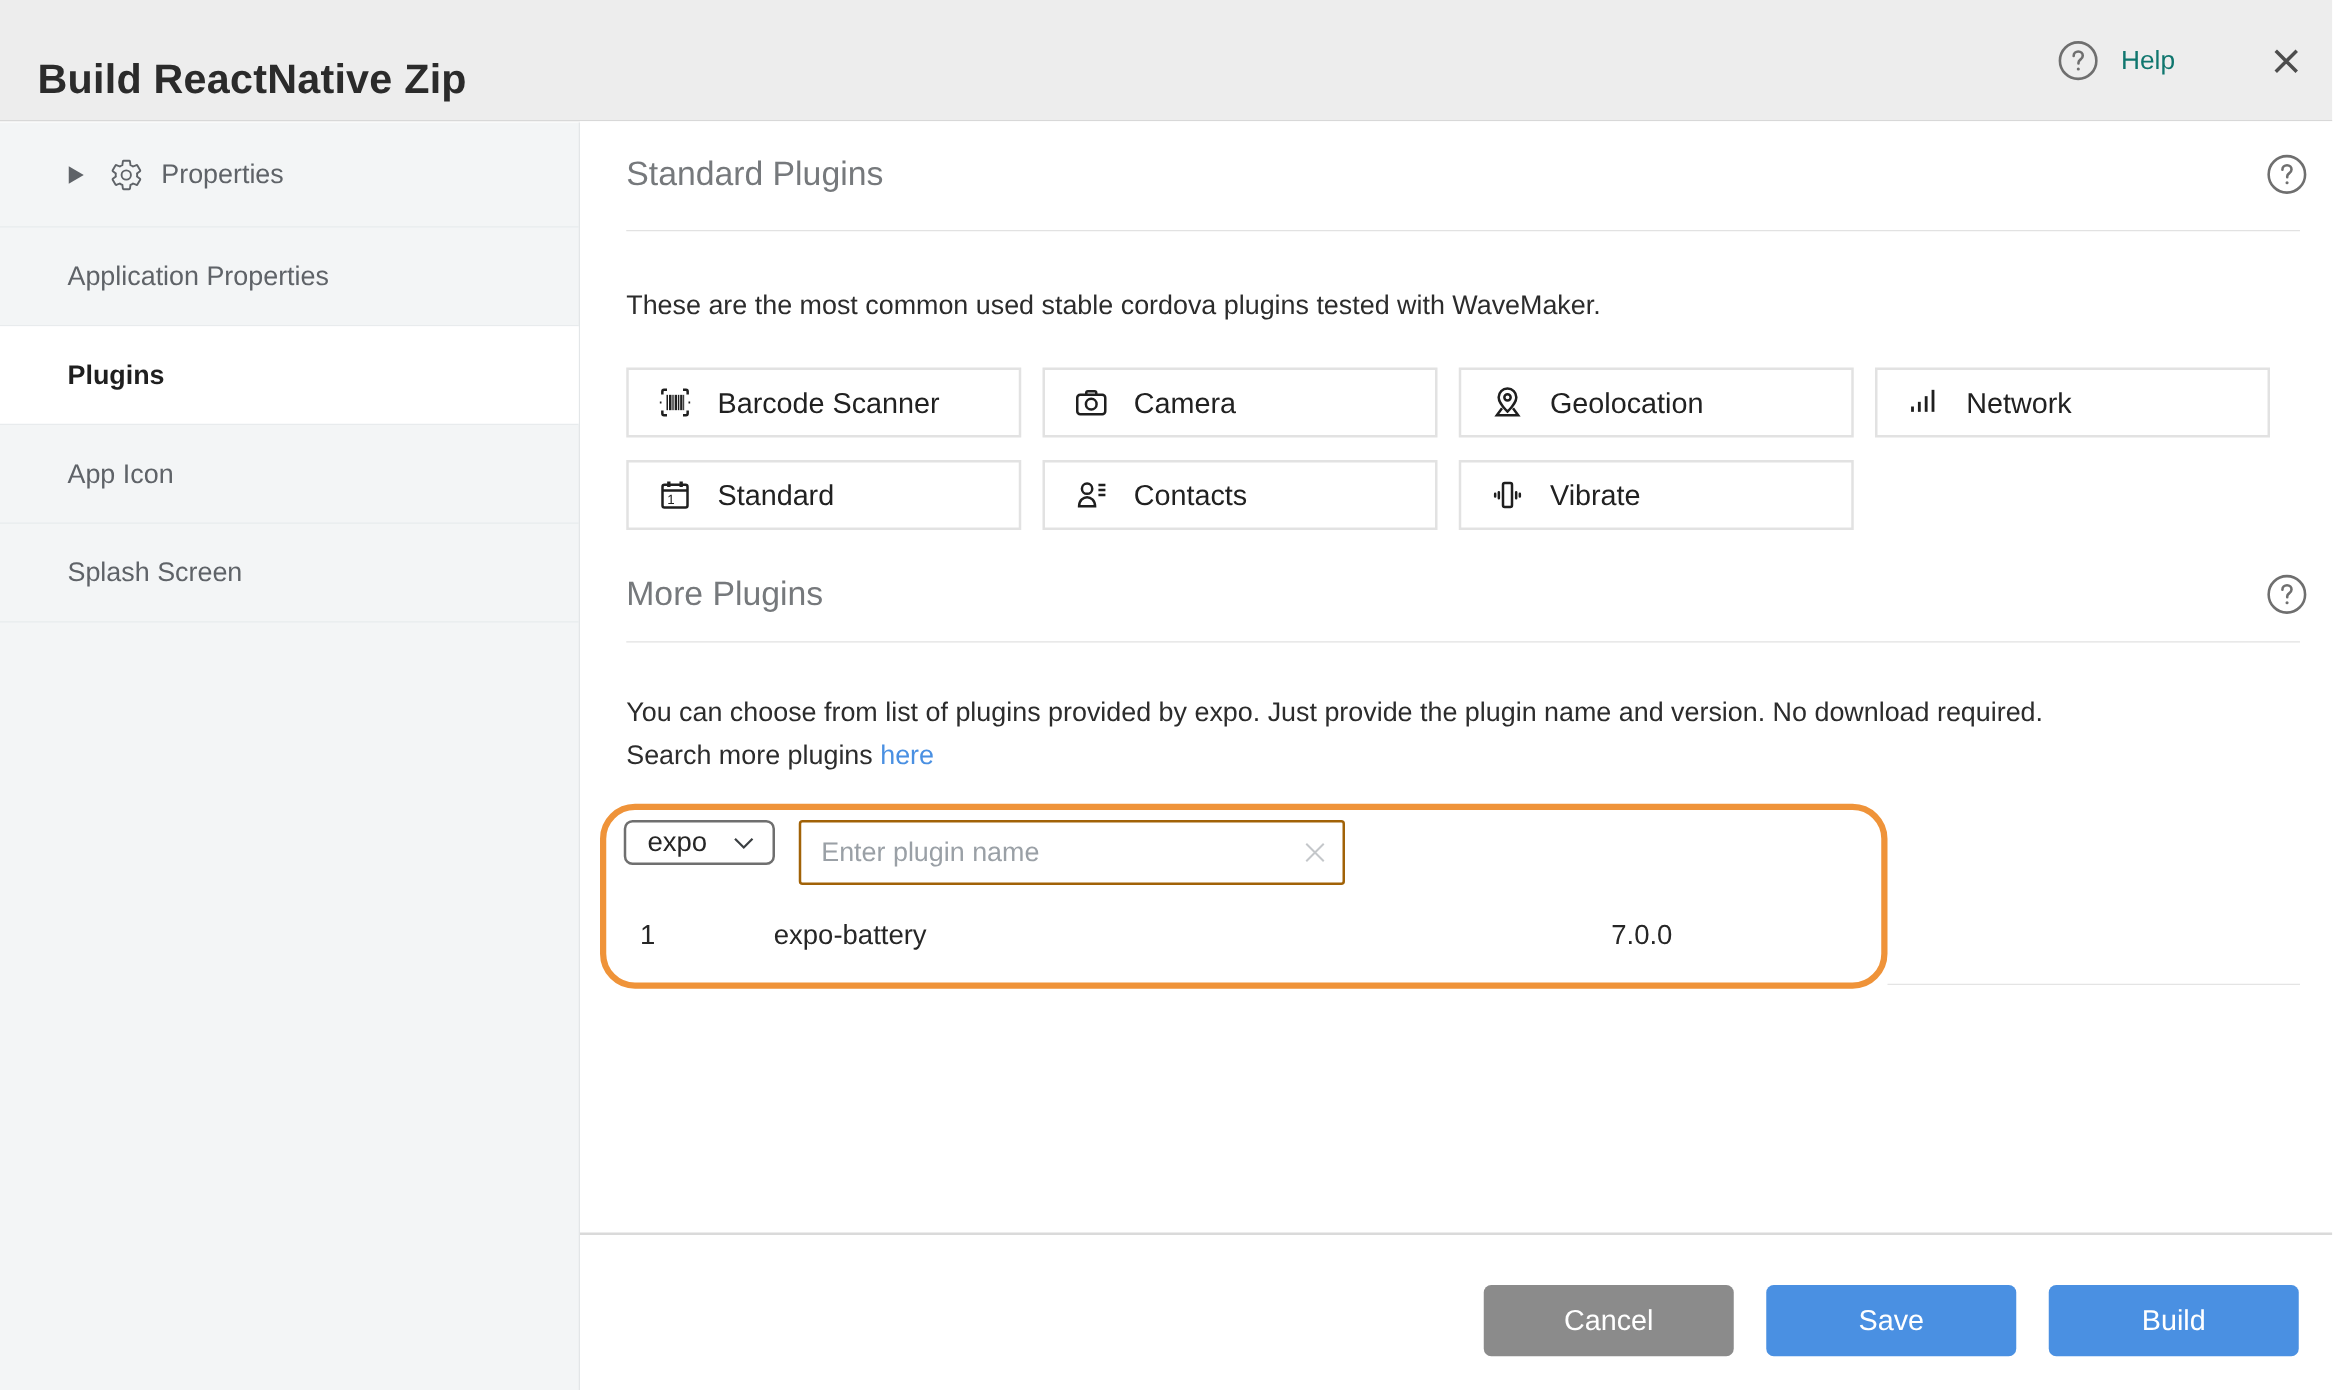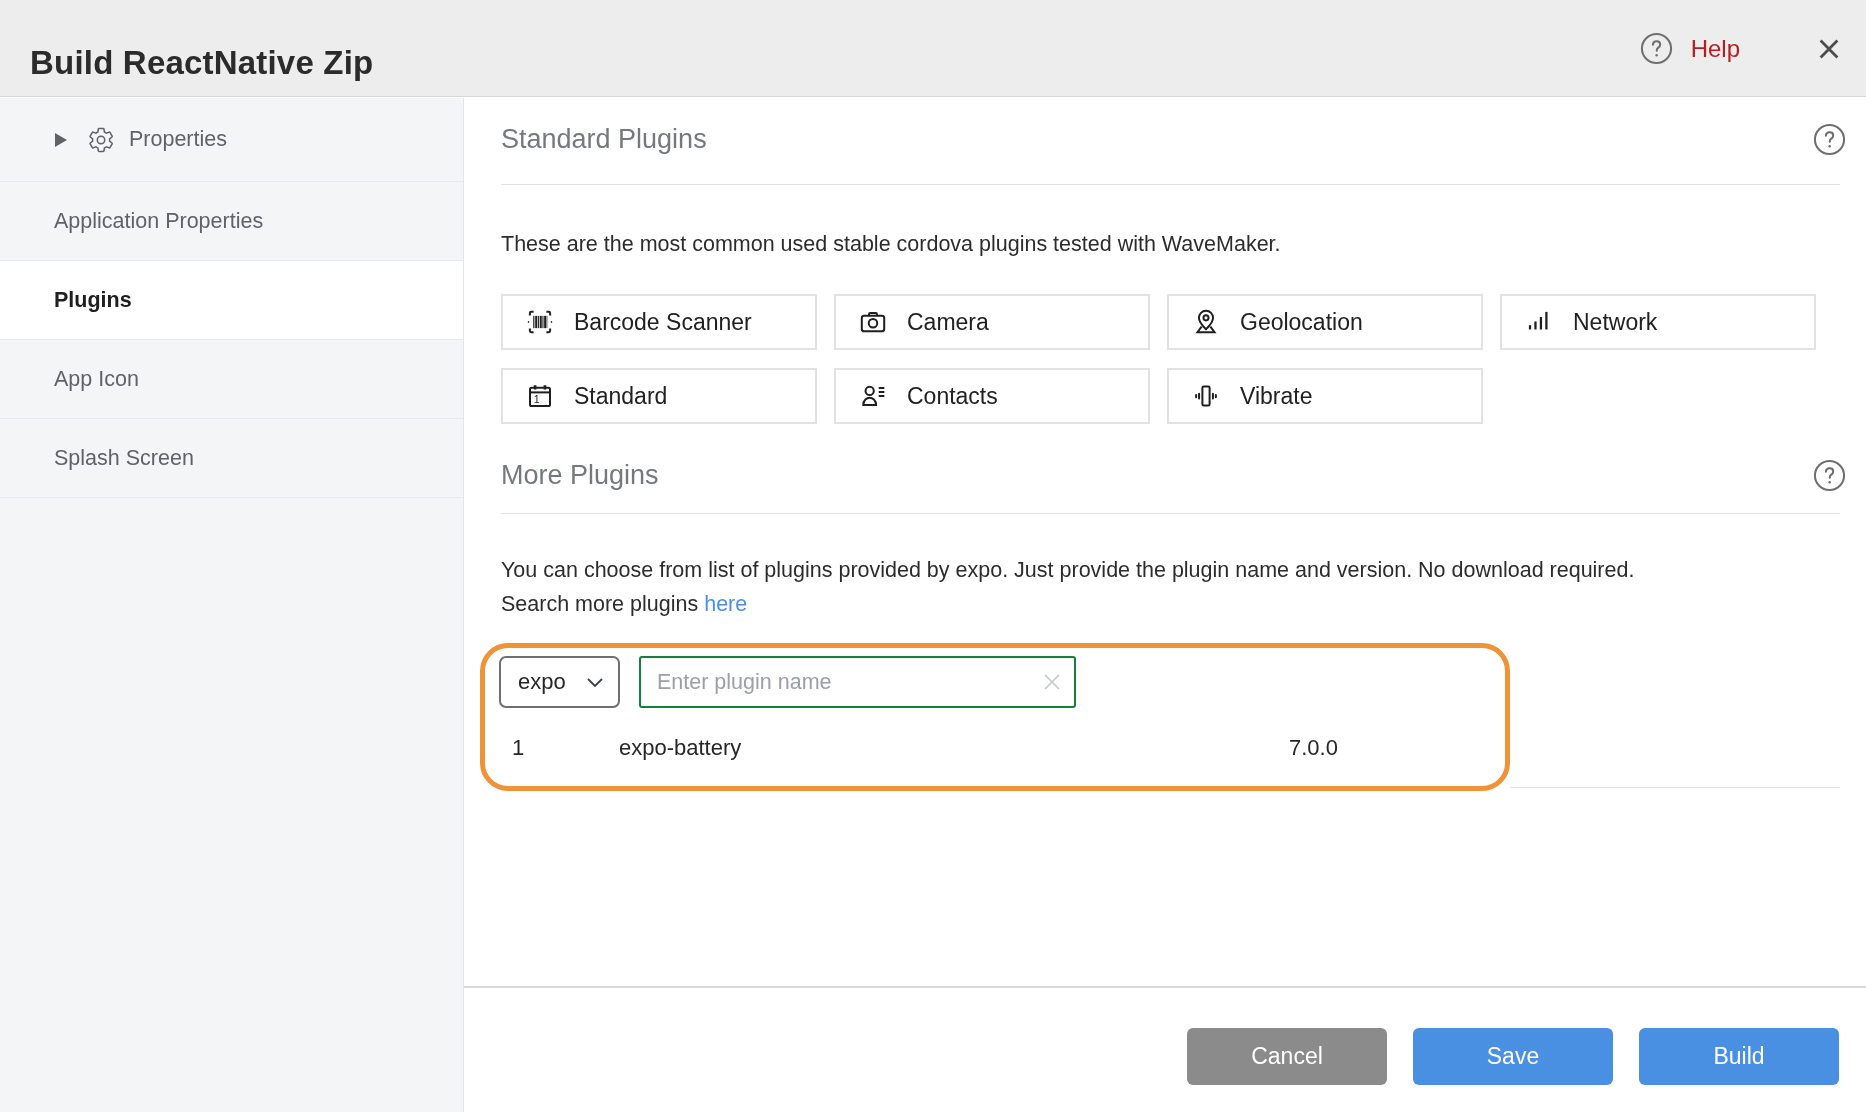--- a/index.html
+++ b/index.html
@@ -8,21 +8,21 @@
   .app { position:relative; width:1866px; height:1112px; background:#fff; overflow:hidden; }
 
   
   .header { position:absolute; left:0; top:0; width:1866px; height:97px;
             background:#ededed; border-bottom:1px solid #d8d8d8;
             display:flex; align-items:center; }
   .title { position:absolute; left:30px; top:0; height:125px; display:flex; align-items:center;
            font-size:33px; font-weight:600; color:#2b2b2b; letter-spacing:0.2px; }
   .header-right { position:absolute; right:20px; top:0; height:97px; display:flex; align-items:center; }
   .help-wrap { display:flex; align-items:center; gap:18px; cursor:pointer; }
-  .help-text { font-size:24px; color:#b91c1c; }
+  .help-text { font-size:21px; color:#0f766e; }
   .close-btn { margin-left:72px; width:34px; height:34px; display:flex; align-items:center; justify-content:center; cursor:pointer; }
 
   
   .sidebar { position:absolute; left:0; top:98px; width:464px; height:1014px;
              background:#f3f5f6; border-right:1px solid #e3e6e8; }
   .side-item { height:79px; display:flex; align-items:center; padding-left:54px;
                border-bottom:1px solid #e8ebed; font-size:21.5px; color:#5f6368; cursor:pointer; }
   .side-item.first { height:84px; }
   .side-item.selected { background:#ffffff; color:#1f1f1f; font-weight:bold; }
   .expander { width:15px; height:16px; margin-right:18px; display:flex; align-items:center; }
@@ -41,26 +41,26 @@
   .tiles { position:absolute; left:37px; top:197px; display:grid;
            grid-template-columns:repeat(4, 316px); gap:18px 17px; }
   .tile { height:56px; border:2px solid #e2e2e2; background:#fff; display:flex; align-items:center;
           padding-left:20px; cursor:pointer; }
   .tile-icon { width:34px; height:34px; margin-right:17px; display:flex; align-items:center; justify-content:center; }
   .tile-label { font-size:23px; color:#212121; }
 
   
   .highlight-box { position:absolute; left:16px; top:546px; width:1030px; height:148px;
                    border:5px solid #ef9339; border-radius:28px; pointer-events:none; }
-  .provider-select { position:absolute; left:35px; top:559px; width:121px; height:52px;
+  .provider-select { position:absolute; left:35px; top:559px; width:121px; height:36px;
                      border:2px solid #6f6f6f; border-radius:7px; background:#fff;
                      display:flex; align-items:center; padding:0 14px 0 17px; cursor:pointer; }
   .provider-value { font-size:22px; color:#262626; flex:1; }
   .plugin-input-wrap { position:absolute; left:175px; top:559px; width:437px; height:52px; }
-  .plugin-input { width:100%; height:100%; border:2px solid #15803d; border-radius:3px;
+  .plugin-input { width:100%; height:100%; border:2px solid #a16207; border-radius:3px;
                   font-size:21.5px; color:#3b82f6; padding:0 44px 0 16px;
                   font-family:"Liberation Sans", sans-serif; outline:none; }
   .plugin-input::placeholder { color:#9aa0a6; opacity:1; }
   .clear-x { position:absolute; right:12px; top:14px; width:24px; height:24px; cursor:pointer; }
 
   .plugin-row { position:absolute; left:0; top:638px; width:1046px; height:34px; font-size:22px; color:#262626; }
   .plugin-row .idx { position:absolute; left:48px; }
   .plugin-row .name { position:absolute; left:155px; }
   .plugin-row .ver { position:absolute; left:825px; }
   .row-rule { position:absolute; left:1046px; top:690px; width:330px; height:1px; background:#e4e4e4; }

